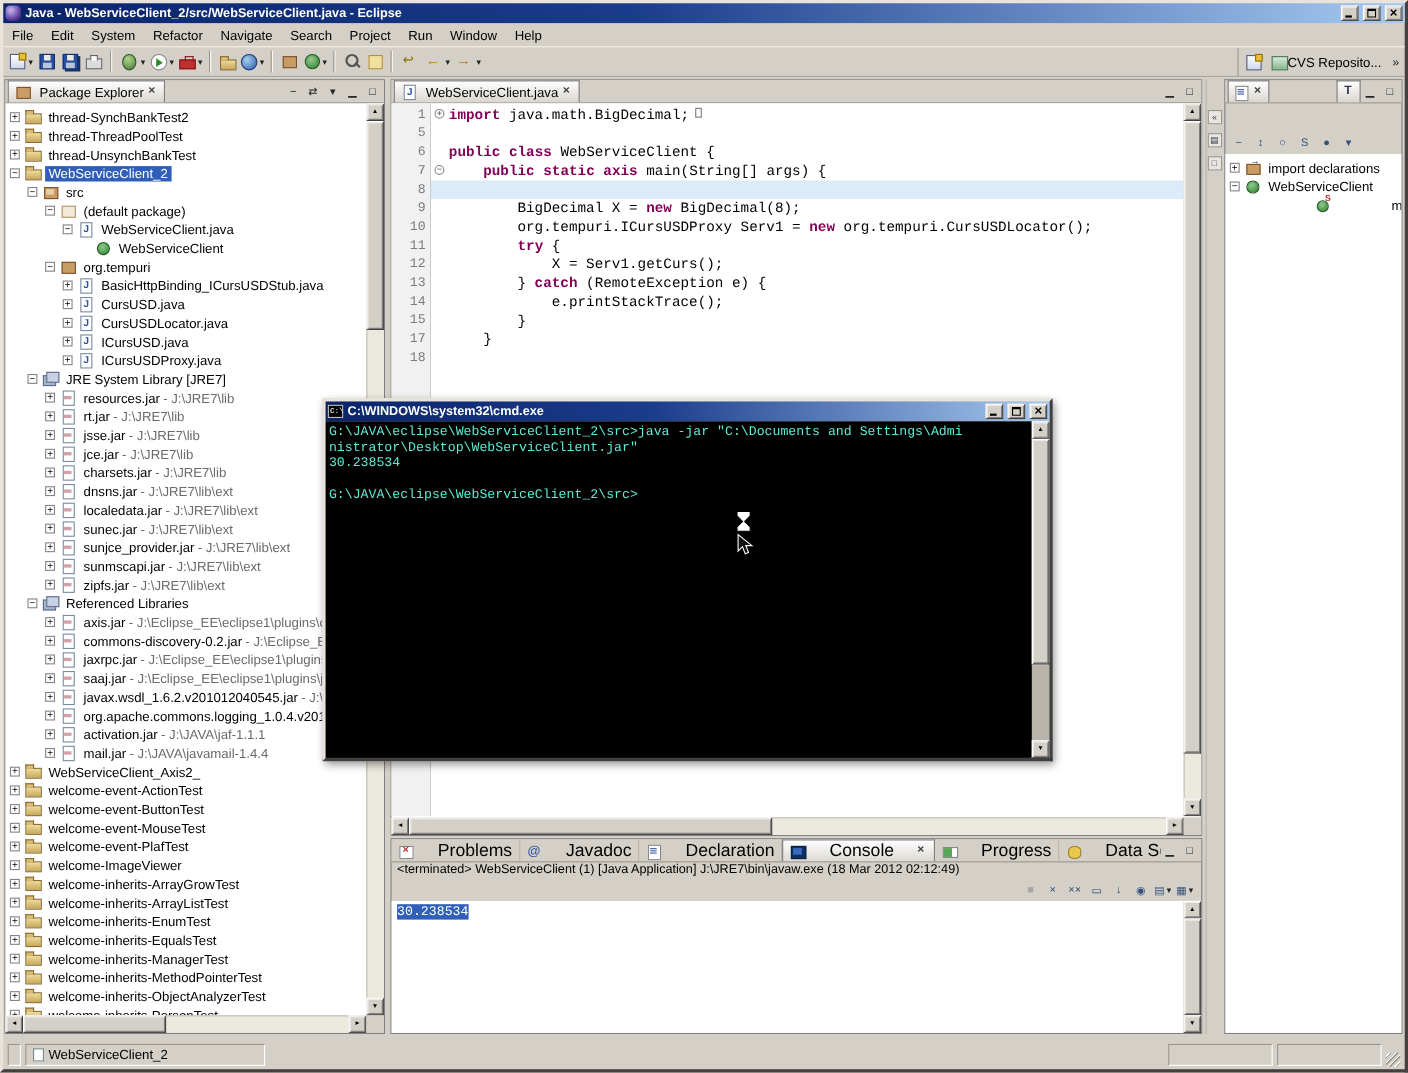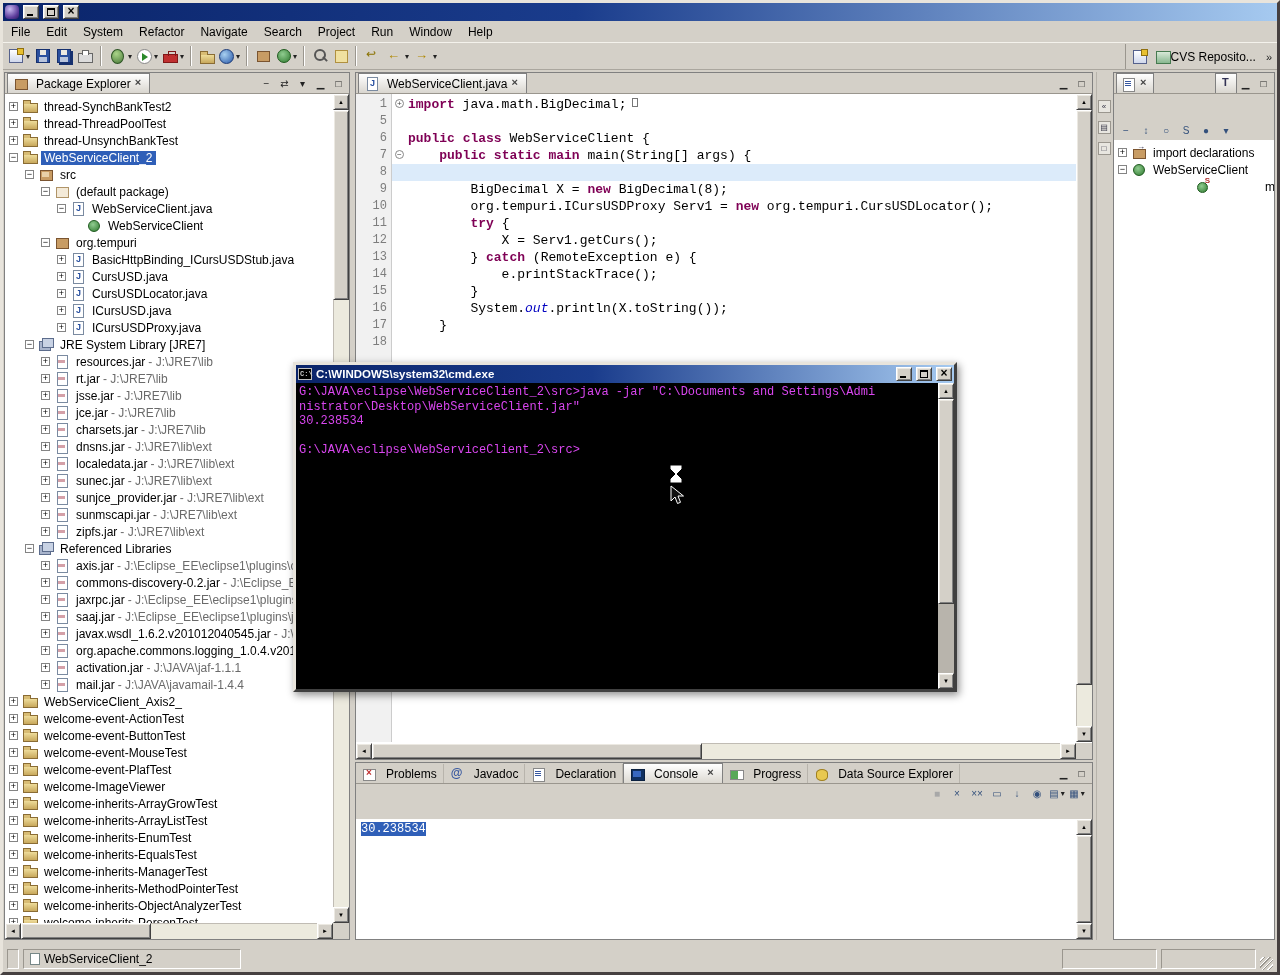--- a/index.html
+++ b/index.html
@@ -164,21 +164,21 @@
   .seg-pl{color:#000}
   .foldbox{display:inline-block;width:6px;height:9px;border:1px solid #777;margin-left:6px;vertical-align:1px}
   #ed-sbv{top:0;right:0;bottom:0}
   #ed-sbh{position:absolute;left:0;right:16px;bottom:0;height:16px}
   .edsbc{right:0;bottom:0}
 
   
   #conp{left:352px;top:691px;width:738px;bottom:2px}
   #con-head{height:21px;background:#d4d0c8;border-bottom:1px solid #9a968e;display:flex;align-items:flex-end}
   #con-tabs{display:flex;align-items:flex-end;flex:1;overflow:hidden}
-  .ctab{display:flex;align-items:center;gap:9px;height:19px;padding:0 6px;font-size:12px;
+  .ctab{display:flex;align-items:center;gap:21px;height:19px;padding:0 6px;font-size:16px;
        border-right:1px solid #b8b4ac;white-space:nowrap}
   .ctab.act{background:linear-gradient(#fff,#dcd9d2);border:1px solid #808080;border-bottom:none;height:20px}
   .cti{width:15px;height:14px;position:relative;display:inline-block;flex:none}
   .cti-problems::before{content:"";position:absolute;left:1px;top:2px;width:11px;height:10px;background:#fff;border:1px solid #888}
   .cti-problems::after{content:"×";position:absolute;left:4px;top:0;color:#c03030;font:bold 10px/12px "Liberation Sans",sans-serif}
   .cti-javadoc::before{content:"@";position:absolute;left:1px;top:-1px;color:#3858a0;font:bold 12px/14px "Liberation Sans",sans-serif}
   .cti-declaration::before,.cti-outline::before{content:"";position:absolute;left:2px;top:1px;width:10px;height:12px;background:#fff;border:1px solid #888}
   .cti-declaration::after,.cti-outline::after{content:"";position:absolute;left:4px;top:4px;width:6px;height:1px;background:#3858a0;
        box-shadow:0 2px 0 #3858a0,0 4px 0 #3858a0}
   .cti-console::before{content:"";position:absolute;left:1px;top:2px;width:12px;height:10px;background:#103060;border:1px solid #0a2040}
@@ -231,32 +231,33 @@
   
   #cmdwin{position:absolute;left:293px;top:362px;width:664px;height:330px;background:#d4d0c8;
        border:3px solid;border-color:#e8e4dc #404040 #404040 #e8e4dc;
        box-shadow:2px 3px 8px rgba(0,0,0,.45);z-index:60}
   #cmd-tb{height:18px;background:linear-gradient(90deg,#0a246a 0%,#1a3c8c 45%,#a6caf0 100%);
        display:flex;align-items:center;gap:4px;padding:0 2px}
   #cmd-tb .t{color:#fff;font-weight:bold;font-size:11.5px;flex:1;white-space:nowrap;overflow:hidden}
   .cmd-ico{width:14px;height:12px;background:#000;border:1px solid #c0c0c0;position:relative;flex:none}
   .cmd-ico::after{content:"C:\\";position:absolute;left:1px;top:0;color:#ccc;font:bold 7px/10px "Liberation Mono",monospace}
   #cmd-body{position:absolute;left:0;right:0;top:18px;bottom:0;background:#000}
-  #cmd-pre{position:absolute;left:3px;top:2px;right:19px;bottom:2px;margin:0;color:#d946ef;
+  #cmd-pre{position:absolute;left:3px;top:2px;right:19px;bottom:2px;margin:0;color:#5eead4;
        font:12px/14.5px "Liberation Mono","DejaVu Sans Mono",monospace;white-space:pre-wrap;overflow:hidden}
   #cmd-sb{position:absolute;right:0;top:0;bottom:0;width:16px;background:#b8b4ac}
   #cursor{position:absolute;left:666px;top:464px;z-index:70}
 </style>
 </head>
 <body>
 
 <div id="win">
 
   <div class="titlebar">
     <span class="app-ico" style="width:14px;height:14px;border-radius:4px;flex:none;background:radial-gradient(circle at 35% 30%,#c8b8f0,#5a3a9a 65%,#2a1a5a)"></span>
+    <span class="t">Java - WebServiceClient_2/src/WebServiceClient.java - Eclipse</span>
     <span class="wbtn wb-min"></span>
     <span class="wbtn wb-max"></span>
     <span class="wbtn wb-close"></span>
   </div>
 
   <div class="menubar" id="menubar">
       <span class="mitem">File</span>
       <span class="mitem">Edit</span>
       <span class="mitem">System</span>
       <span class="mitem">Refactor</span>
@@ -627,30 +628,29 @@
         <div class="vhead-icons" id="ed-hicons">
             <span class="hic">▁</span>
             <span class="hic">□</span>
           </div>
       </div>
       <div id="ed-body">
         <div id="ed-lines">
             <div class="eline"><span class="lnum">1</span><span class="foldc"><span class="fold">+</span></span><span class="codetext"><span class="seg-kw">import</span><span class="seg-pl"> java.math.BigDecimal;</span><span class="foldbox"></span></span></div>
             <div class="eline"><span class="lnum">5</span><span class="foldc"></span><span class="codetext"></span></div>
             <div class="eline"><span class="lnum">6</span><span class="foldc"></span><span class="codetext"><span class="seg-kw">public</span><span class="seg-pl"> </span><span class="seg-kw">class</span><span class="seg-pl"> WebServiceClient {</span></span></div>
-            <div class="eline"><span class="lnum">7</span><span class="foldc"><span class="fold">−</span></span><span class="codetext"><span class="seg-pl">    </span><span class="seg-kw">public</span><span class="seg-pl"> </span><span class="seg-kw">static</span><span class="seg-pl"> </span><span class="seg-kw">main</span><span class="seg-pl"> main(String[] args) {</span></span></div>
+            <div class="eline"><span class="lnum">7</span><span class="foldc"><span class="fold">−</span></span><span class="codetext"><span class="seg-pl">    </span><span class="seg-kw">public</span><span class="seg-pl"> </span><span class="seg-kw">static</span><span class="seg-pl"> </span><span class="seg-kw">axis</span><span class="seg-pl"> main(String[] args) {</span></span></div>
             <div class="eline cur"><span class="lnum">8</span><span class="foldc"></span><span class="codetext"></span></div>
             <div class="eline"><span class="lnum">9</span><span class="foldc"></span><span class="codetext"><span class="seg-pl">        BigDecimal X = </span><span class="seg-kw">new</span><span class="seg-pl"> BigDecimal(8);</span></span></div>
             <div class="eline"><span class="lnum">10</span><span class="foldc"></span><span class="codetext"><span class="seg-pl">        org.tempuri.ICursUSDProxy Serv1 = </span><span class="seg-kw">new</span><span class="seg-pl"> org.tempuri.CursUSDLocator();</span></span></div>
             <div class="eline"><span class="lnum">11</span><span class="foldc"></span><span class="codetext"><span class="seg-pl">        </span><span class="seg-kw">try</span><span class="seg-pl"> {</span></span></div>
             <div class="eline"><span class="lnum">12</span><span class="foldc"></span><span class="codetext"><span class="seg-pl">            X = Serv1.getCurs();</span></span></div>
             <div class="eline"><span class="lnum">13</span><span class="foldc"></span><span class="codetext"><span class="seg-pl">        } </span><span class="seg-kw">catch</span><span class="seg-pl"> (RemoteException e) {</span></span></div>
             <div class="eline"><span class="lnum">14</span><span class="foldc"></span><span class="codetext"><span class="seg-pl">            e.printStackTrace();</span></span></div>
             <div class="eline"><span class="lnum">15</span><span class="foldc"></span><span class="codetext"><span class="seg-pl">        }</span></span></div>
-            <div class="eline"><span class="lnum">16</span><span class="foldc"></span><span class="codetext"><span class="seg-pl">        System.</span><span class="seg-sf">out</span><span class="seg-pl">.println(X.toString());</span></span></div>
             <div class="eline"><span class="lnum">17</span><span class="foldc"></span><span class="codetext"><span class="seg-pl">    }</span></span></div>
             <div class="eline"><span class="lnum">18</span><span class="foldc"></span><span class="codetext"></span></div>
           </div>
         <div class="sbv" id="ed-sbv">
           <div class="sbbtn sb-up"></div>
           <div class="sbthumb" style="top:16px;height:575px"></div>
           <div class="sbbtn sb-down"></div>
         </div>
       </div>
       <div class="sbh" id="ed-sbh">
@@ -688,20 +688,21 @@
             <div class="ctab">
               <span class="cti cti-datasource"></span>
               <span>Data Source Explorer</span>
             </div>
           </div>
         <div class="vhead-icons" id="con-hicons">
             <span class="hic">▁</span>
             <span class="hic">□</span>
           </div>
       </div>
+      <div id="con-status">&lt;terminated&gt; WebServiceClient (1) [Java Application] J:\JRE7\bin\javaw.exe (18 Mar 2012 02:12:49)</div>
       <div id="con-tools">
           <span class="cic dis">■</span>
           <span class="cic">×</span>
           <span class="cic">××</span>
           <span class="cic">▭</span>
           <span class="cic">↓</span>
           <span class="cic">◉</span>
           <span class="cic">▤<span class="dd">▾</span></span>
           <span class="cic">▦<span class="dd">▾</span></span>
         </div>

